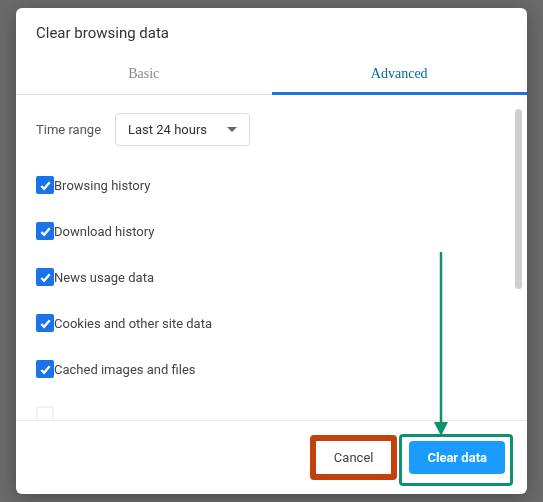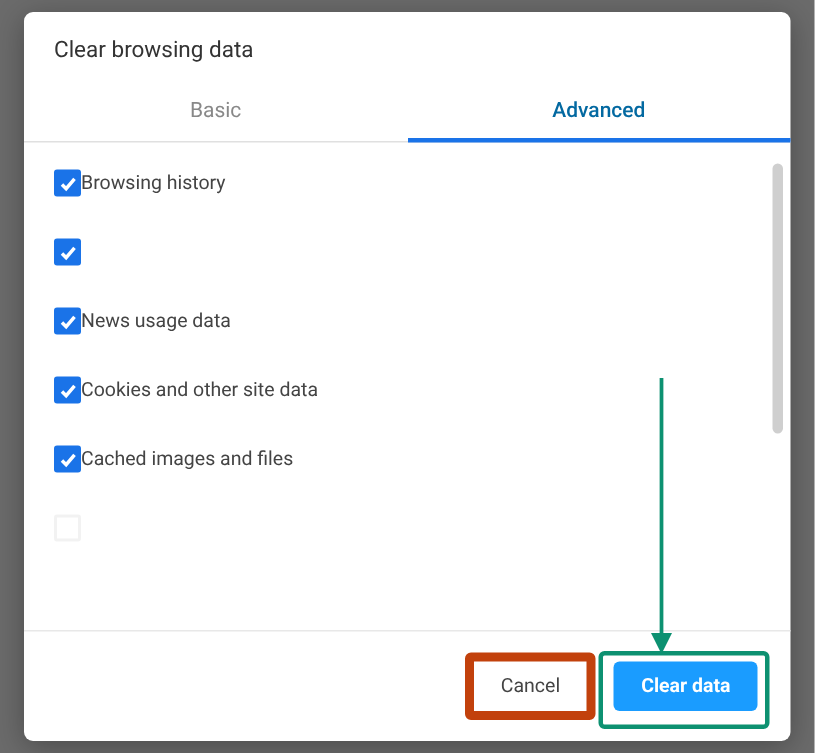--- a/index.html
+++ b/index.html
@@ -33,20 +33,21 @@
       display: flex;
       border-bottom: 1px solid #e0e0e0;
     }
     .tab {
       flex: 1;
       text-align: center;
       padding: 10px 0 12px;
       font-size: 14px;
       cursor: pointer;
       position: relative;
+      font-family: Liberation Serif, serif;
     }
     .tab-basic { color: #888; }
     .tab-advanced {
       color: #0369a1;
       font-weight: 500;
     }
     .tab-advanced::after {
       content: "";
       position: absolute;
       left: 0; right: 0; bottom: -1px;
@@ -183,36 +184,44 @@
   <div class="dialog-title">Clear browsing data</div>
 
   <div class="tabs">
     <div class="tab tab-basic">Basic</div>
     <div class="tab tab-advanced">Advanced</div>
   </div>
 
   <div class="content">
     <div class="scroll-area">
 
+      <div class="time-row">
+        <span class="time-label">Time range</span>
+        <div class="time-select">
+          <span>Last 24 hours</span>
+          <span class="caret"></span>
+        </div>
+      </div>
 
       <div class="check-row">
         <div class="checkbox checked">
           <svg viewBox="0 0 14 14">
               <polyline points="2.5,7.5 5.5,10.5 11.5,3.5"></polyline>
             </svg>
         </div>
         <span class="check-label">Browsing history</span>
       </div>
 
       <div class="check-row">
         <div class="checkbox checked">
           <svg viewBox="0 0 14 14">
               <polyline points="2.5,7.5 5.5,10.5 11.5,3.5"></polyline>
             </svg>
         </div>
+        <span class="check-label">Download history</span>
       </div>
 
       <div class="check-row">
         <div class="checkbox checked">
           <svg viewBox="0 0 14 14">
               <polyline points="2.5,7.5 5.5,10.5 11.5,3.5"></polyline>
             </svg>
         </div>
         <span class="check-label">News usage data</span>
       </div>

